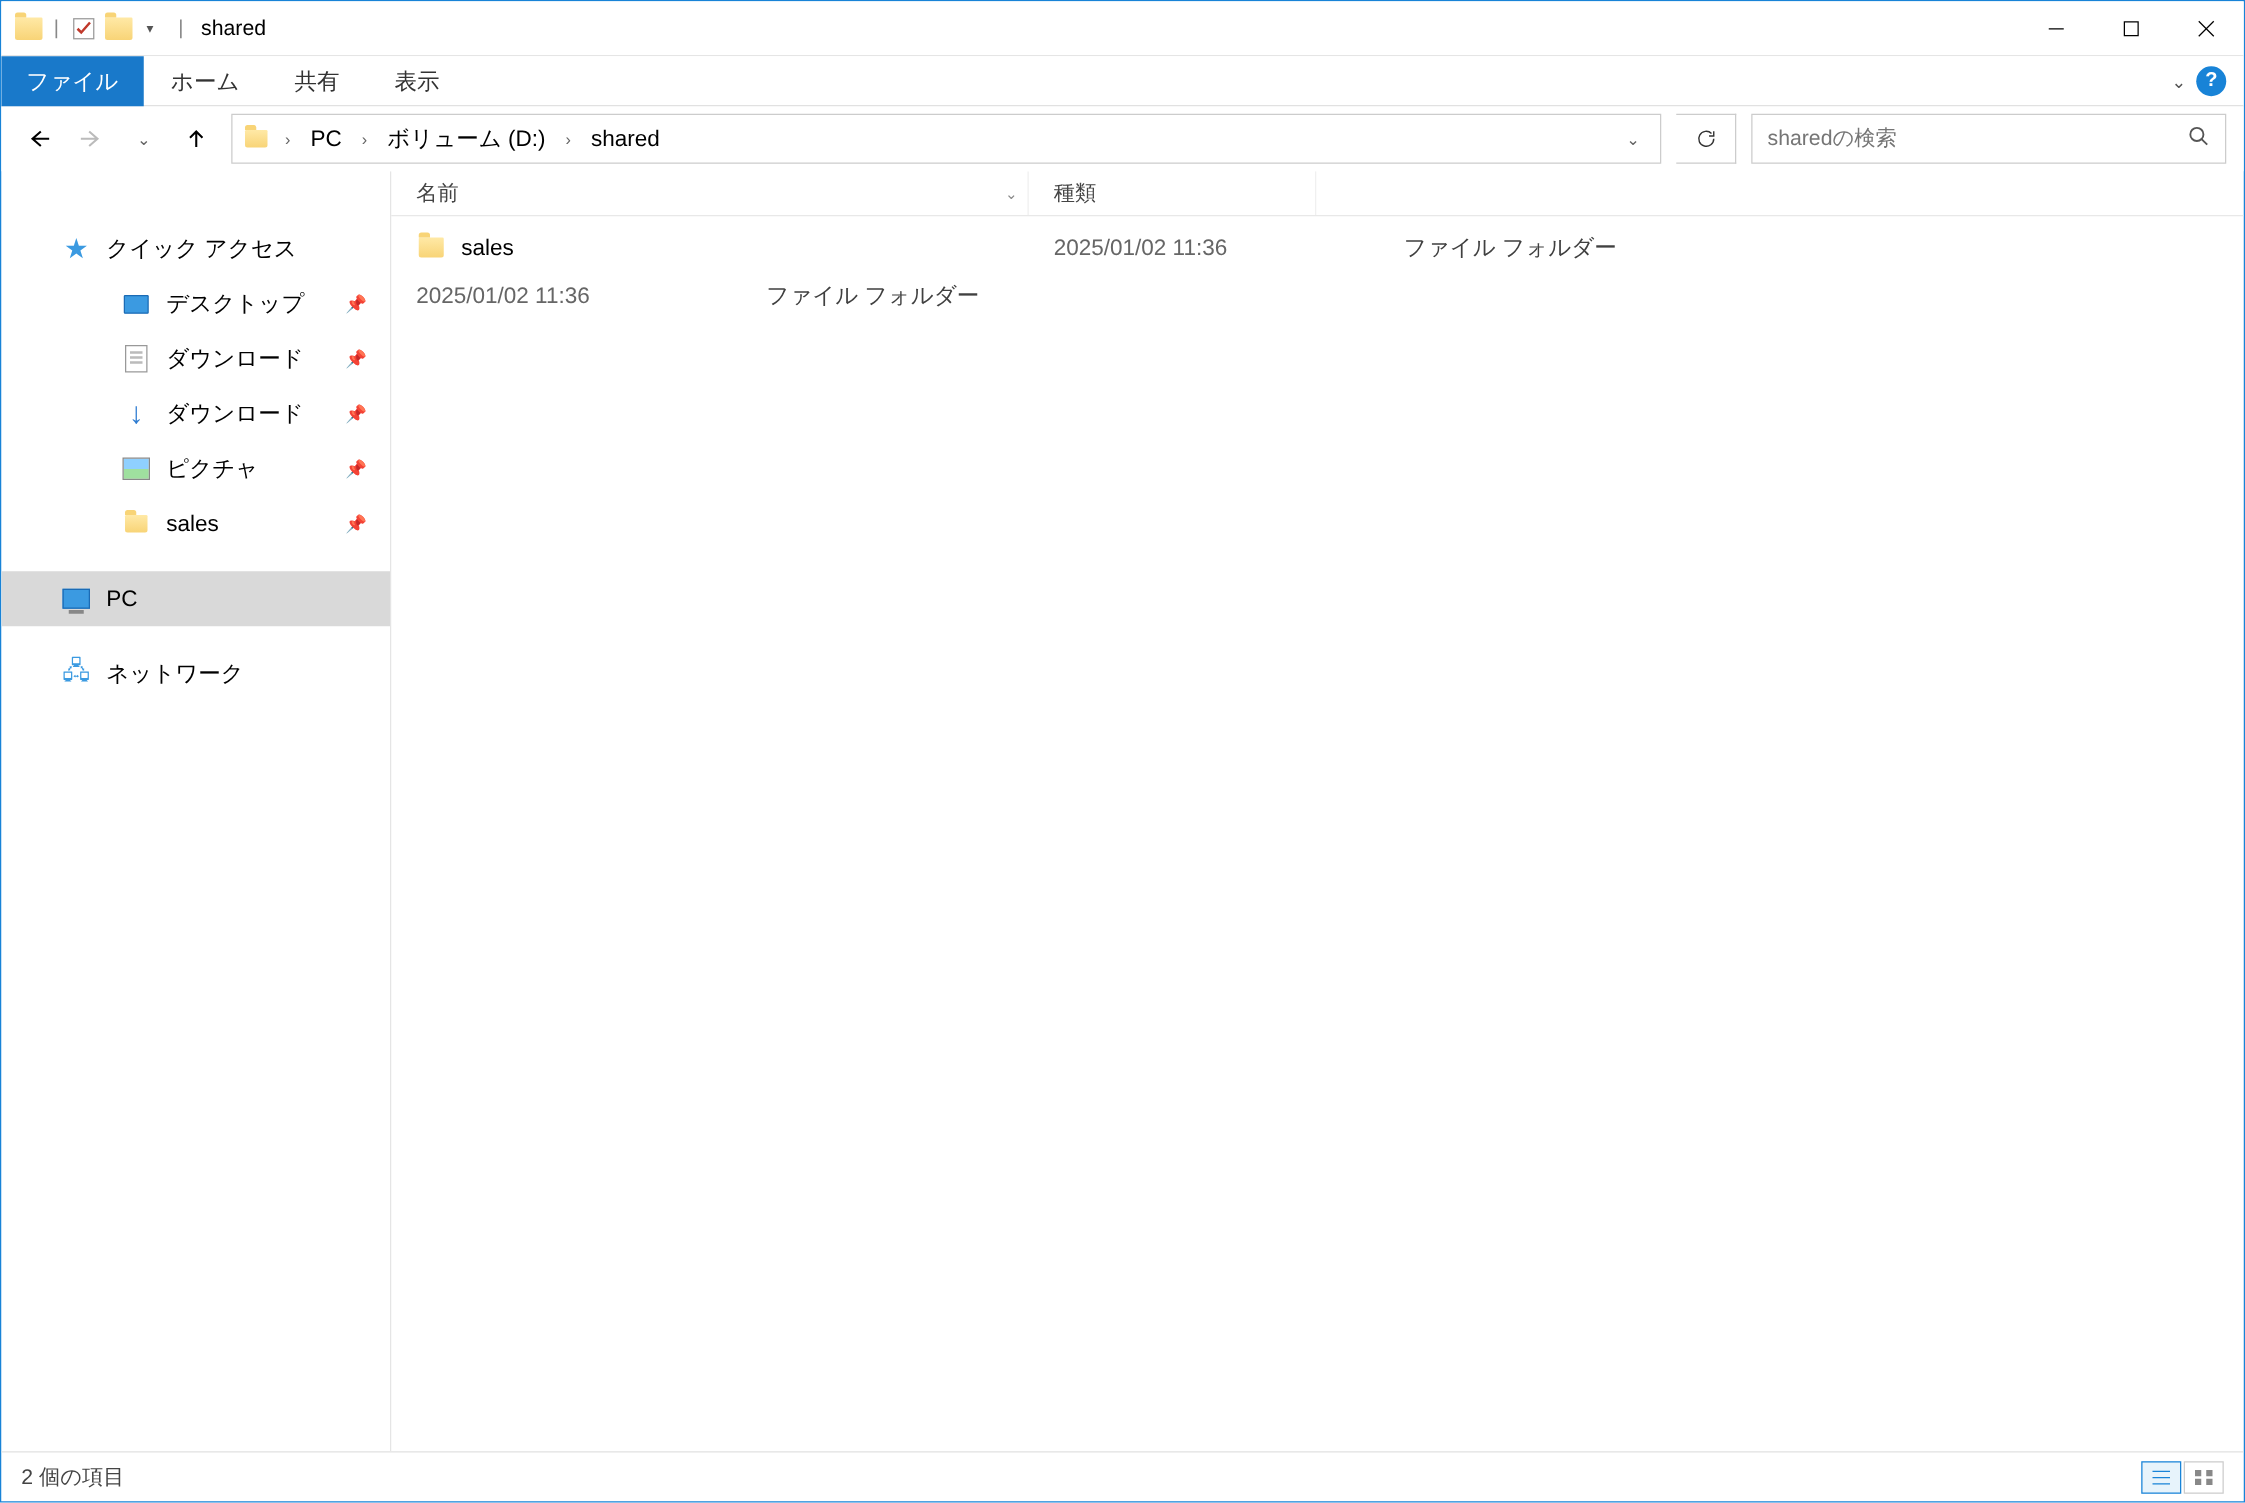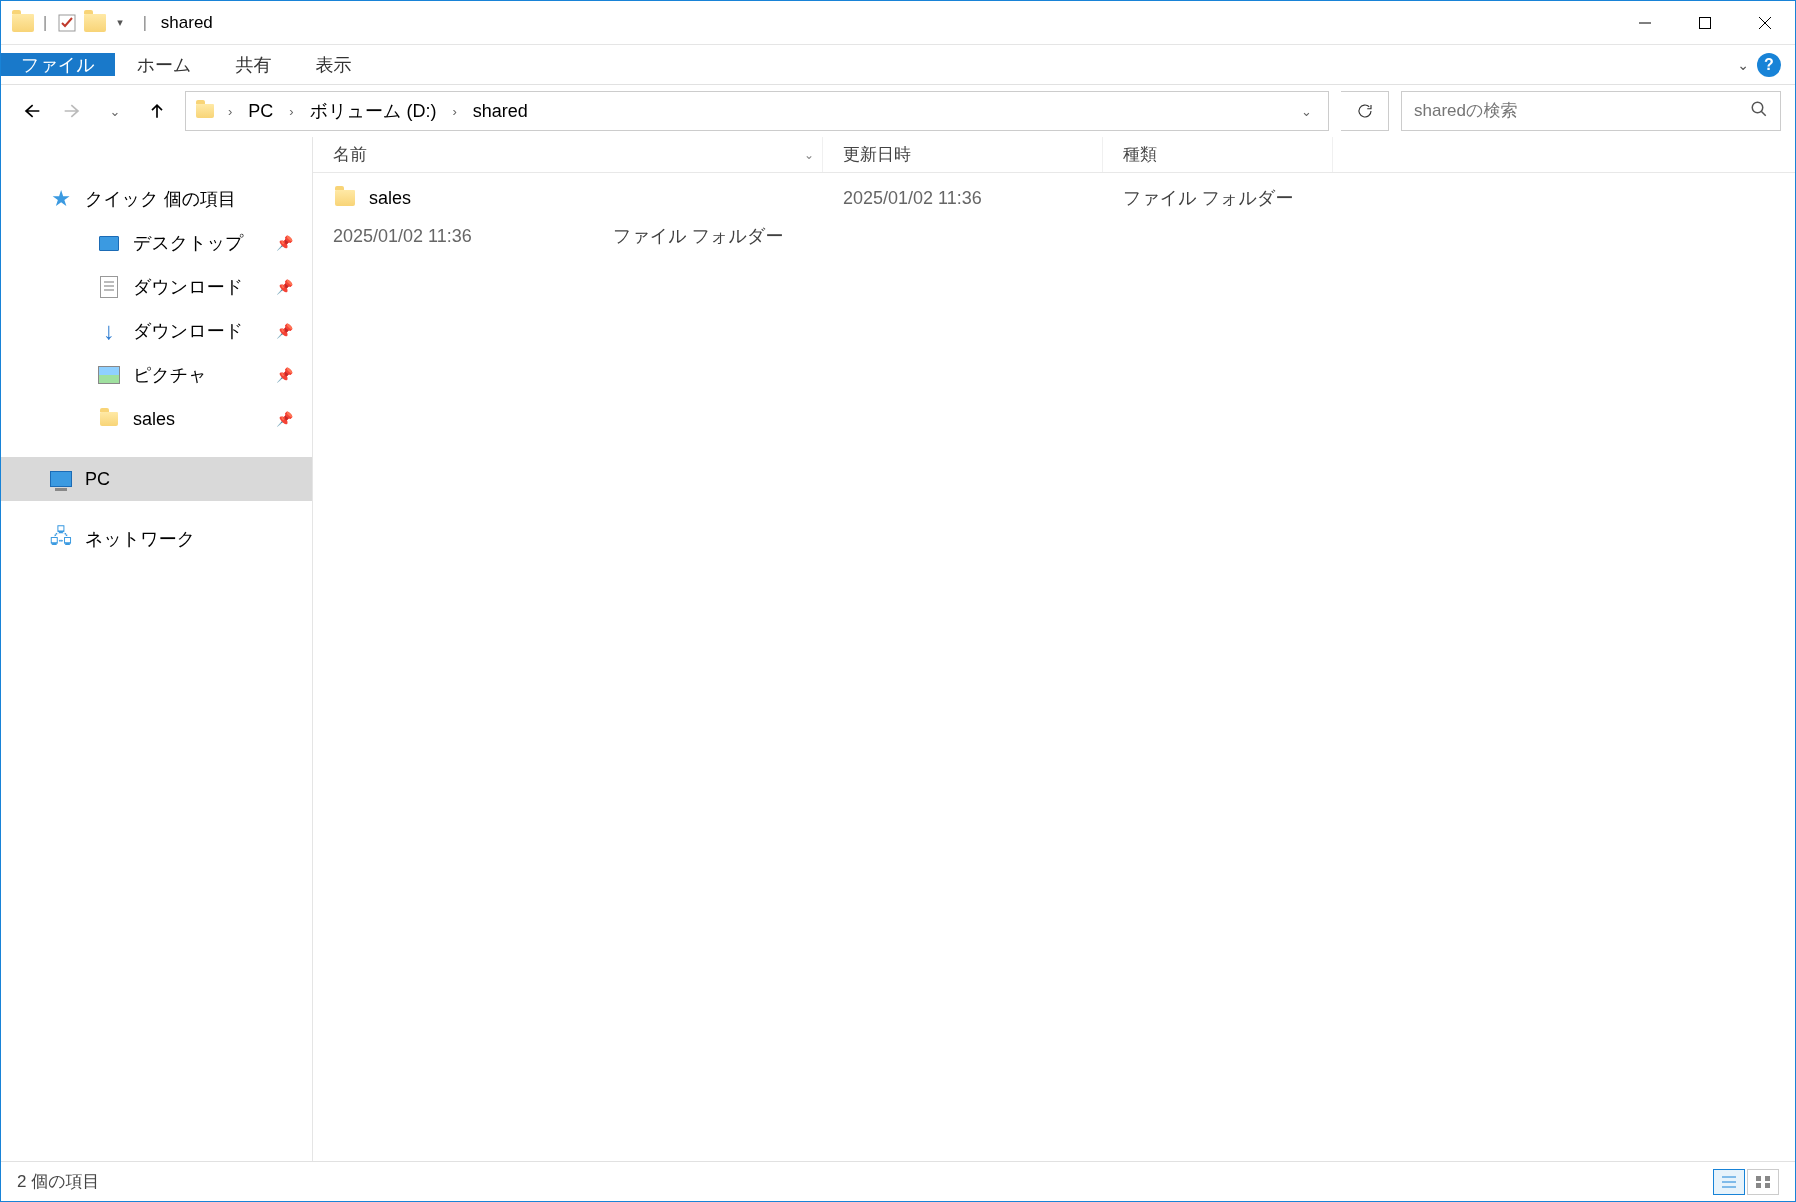--- a/index.html
+++ b/index.html
@@ -14,21 +14,21 @@
     .qa-sep { color: #888; padding: 0 4px; }
     .qa-dropdown { font-size: 11px; color: #555; padding: 0 6px; }
     .title-sep { color: #888; padding: 0 10px; }
     .title-text { font-size: 17px; color: #000; }
     .titlebar-controls { margin-left: auto; display: flex; }
     .win-btn { width: 60px; height: 44px; display: flex; align-items: center; justify-content: center; }
     .win-btn svg { stroke: #000; fill: none; stroke-width: 1; }
 
     
     .ribbon { height: 40px; display: flex; align-items: center; background: #fff; border-bottom: 1px solid #e1e1e1; position: relative; }
-    .ribbon-tab { height: 23px; padding: 0 22px; display: flex; align-items: center; font-size: 18px; color: #333; cursor: default; }
+    .ribbon-tab { height: 40px; padding: 0 22px; display: flex; align-items: center; font-size: 18px; color: #333; cursor: default; }
     .ribbon-tab.file { background: #1979ca; color: #fff; padding: 0 20px; }
     .ribbon-right { margin-left: auto; display: flex; align-items: center; gap: 8px; padding-right: 14px; }
     .ribbon-chevron { color: #555; font-size: 14px; }
     .help-icon { width: 24px; height: 24px; border-radius: 50%; background: #1883d7; color: #fff; display: flex; align-items: center; justify-content: center; font-size: 16px; font-weight: bold; }
 
     
     .navrow { height: 52px; display: flex; align-items: center; padding: 6px 14px; gap: 12px; background: #fff; }
     .nav-buttons { display: flex; align-items: center; gap: 10px; }
     .nav-btn { width: 32px; height: 32px; display: flex; align-items: center; justify-content: center; color: #999; }
     .nav-btn.enabled { color: #000; }
@@ -183,21 +183,21 @@
           <line x1="15" y1="15" x2="21" y2="21" stroke="#555" stroke-width="2"></line>
         </svg>
     </span>
   </div>
 </div>
 
 <div class="main">
   <div class="sidebar">
     <div class="tree-item">
       <span class="tree-icon icon-quick">★</span>
-      <span>クイック 個の項目</span>
+      <span>クイック アクセス</span>
     </div>
     <div class="tree-item sub">
       <span class="tree-icon">
           <div class="icon-desktop"></div>
         </span>
       <span>デスクトップ</span>
       <span class="pin">📌</span>
     </div>
     <div class="tree-item sub">
       <span class="tree-icon">
@@ -238,23 +238,20 @@
       <span>ネットワーク</span>
     </div>
   </div>
 
   <div class="content">
     <div class="columns">
       <div class="col col-name">
         <span>名前</span>
         <span class="col-sort">⌄</span>
       </div>
-      <div class="col col-date">
-          <span>更新日時</span>
-        </div>
       <div class="col col-type">
           <span>種類</span>
         </div>
     </div>
     <div class="filelist">
       <div class="file-row">
         <div class="cell cell-name">
           <span class="tree-icon">
               <div class="folder-glyph" style="width:20px;height:16px;"></div>
             </span>

